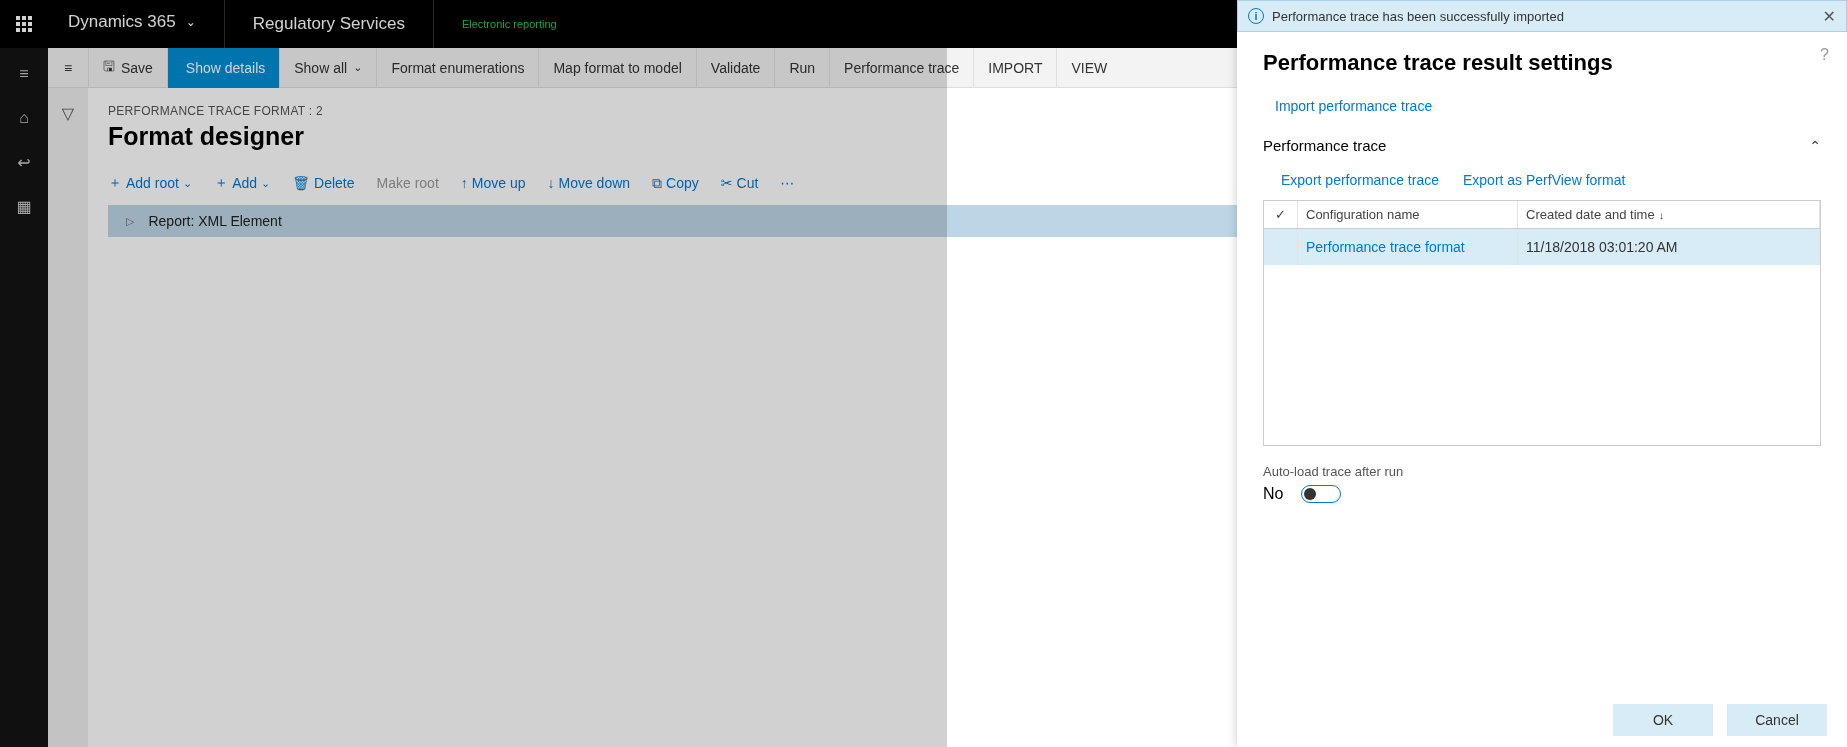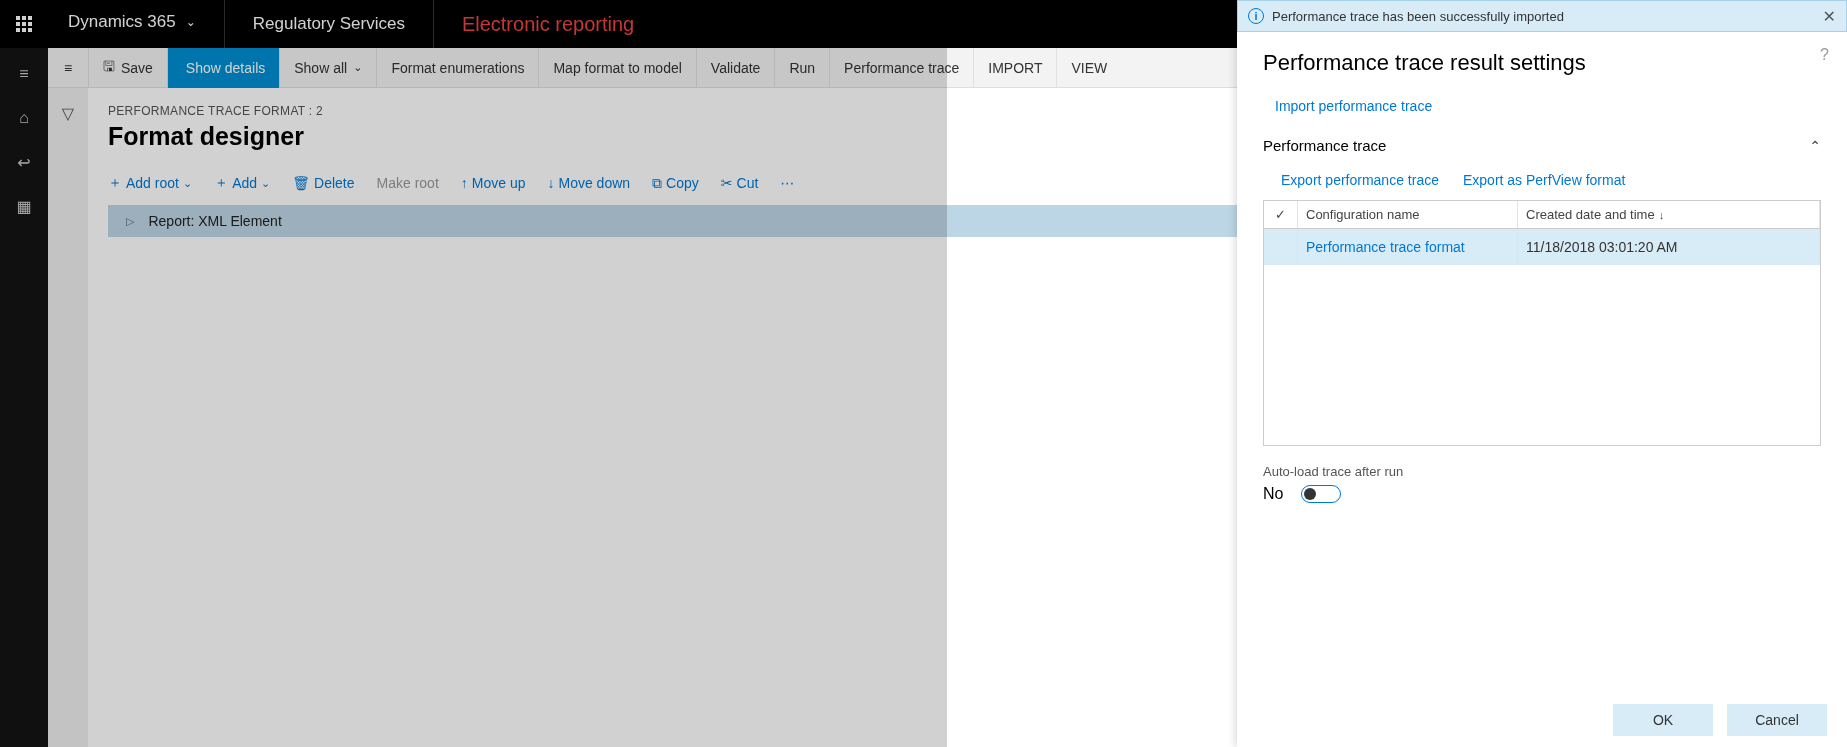--- a/index.html
+++ b/index.html
@@ -6,21 +6,21 @@
 body { width: 1847px; height: 747px; overflow: hidden; background: #fff; position: relative; }
 
 
 .topbar { height: 48px; background: #000; display: flex; align-items: center; color: #fff; }
 .waffle { width: 48px; height: 48px; display: flex; align-items: center; justify-content: center; cursor: pointer; }
 .waffle-icon { display: grid; grid-template-columns: repeat(3,4px); grid-template-rows: repeat(3,4px); gap: 2px; }
 .waffle-icon span { background: #fff; width: 4px; height: 4px; }
 .brand { padding: 0 28px 4px 20px; font-size: 17px; display: flex; align-items: center; height: 100%; border-right: 1px solid #333; }
 .brand .chev { margin-left: 10px; font-size: 12px; }
 .module { padding: 0 28px; font-size: 17px; display: flex; align-items: center; height: 100%; border-right: 1px solid #333; }
-.subtitle { padding: 0 28px; font-size: 20px; color: #ef4444; }
+.subtitle { padding: 0 28px; font-size: 11px; color: #22c55e; }
 
 
 .leftrail { position: absolute; top: 48px; left: 0; width: 48px; bottom: 0; background: #141414; display: flex; flex-direction: column; align-items: center; padding-top: 16px; gap: 24px; color: #ccc; }
 .leftrail .icon { width: 20px; height: 20px; display: flex; align-items: center; justify-content: center; cursor: pointer; font-size: 16px; }
 
 
 .cmdbar { position: absolute; top: 48px; left: 48px; right: 0; height: 40px; background: #f3f3f3; border-bottom: 1px solid #ddd; display: flex; align-items: center; font-size: 14px; color: #333; }
 .cmdbar .hamb { width: 40px; text-align: center; cursor: pointer; }
 .cmdbar .btn { padding: 0 14px; height: 40px; display: flex; align-items: center; cursor: pointer; gap: 6px; border-left: 1px solid #e0e0e0; }
 .cmdbar .btn:first-of-type { border-left: none; }
@@ -62,21 +62,21 @@
 
 .dim { position: absolute; top: 0; left: 0; width: 947px; height: 747px; background: rgba(0,0,0,0.18); pointer-events: none; }
 
 
 .panel { position: absolute; top: 0; right: 0; width: 610px; height: 747px; background: #fff; box-shadow: -2px 0 8px rgba(0,0,0,0.15); display: flex; flex-direction: column; }
 .banner { height: 32px; background: #d7ecf7; border: 1px solid #a8d1e8; display: flex; align-items: center; padding: 0 10px; font-size: 13px; color: #333; gap: 8px; }
 .banner .info-icon { width: 16px; height: 16px; border: 1.5px solid #0078d4; border-radius: 50%; color: #0078d4; display: flex; align-items: center; justify-content: center; font-size: 11px; font-weight: bold; }
 .banner .close { margin-left: auto; cursor: pointer; color: #555; font-size: 16px; }
 .panel-body { flex: 1; padding: 18px 26px; overflow: auto; position: relative; }
 .help { position: absolute; top: 14px; right: 18px; color: #999; cursor: pointer; font-size: 16px; }
-.panel-title { font-size: 22px; font-weight: 400; }
+.panel-title { font-size: 22px; font-weight: 700; }
 .panel-link { color: #0078d4; font-size: 14px; cursor: pointer; margin-top: 22px; margin-left: 12px; display: inline-block; }
 .accordion { margin-top: 22px; display: flex; align-items: center; justify-content: space-between; cursor: pointer; }
 .accordion .title { font-size: 15px; font-weight: 400; }
 .accordion .chev { font-size: 14px; color: #444; }
 .sublinks { margin-top: 18px; margin-left: 18px; display: flex; gap: 24px; }
 .sublinks a { color: #0078d4; font-size: 14px; cursor: pointer; text-decoration: none; text-align: right; }
 
 .grid { margin-top: 12px; border: 1px solid #ccc; }
 .grid-header { display: flex; background: #fff; border-bottom: 1px solid #ccc; font-size: 13px; color: #444; }
 .grid-header .col { padding: 6px 8px; border-right: 1px solid #e3e3e3; display: flex; align-items: center; gap: 4px; }

